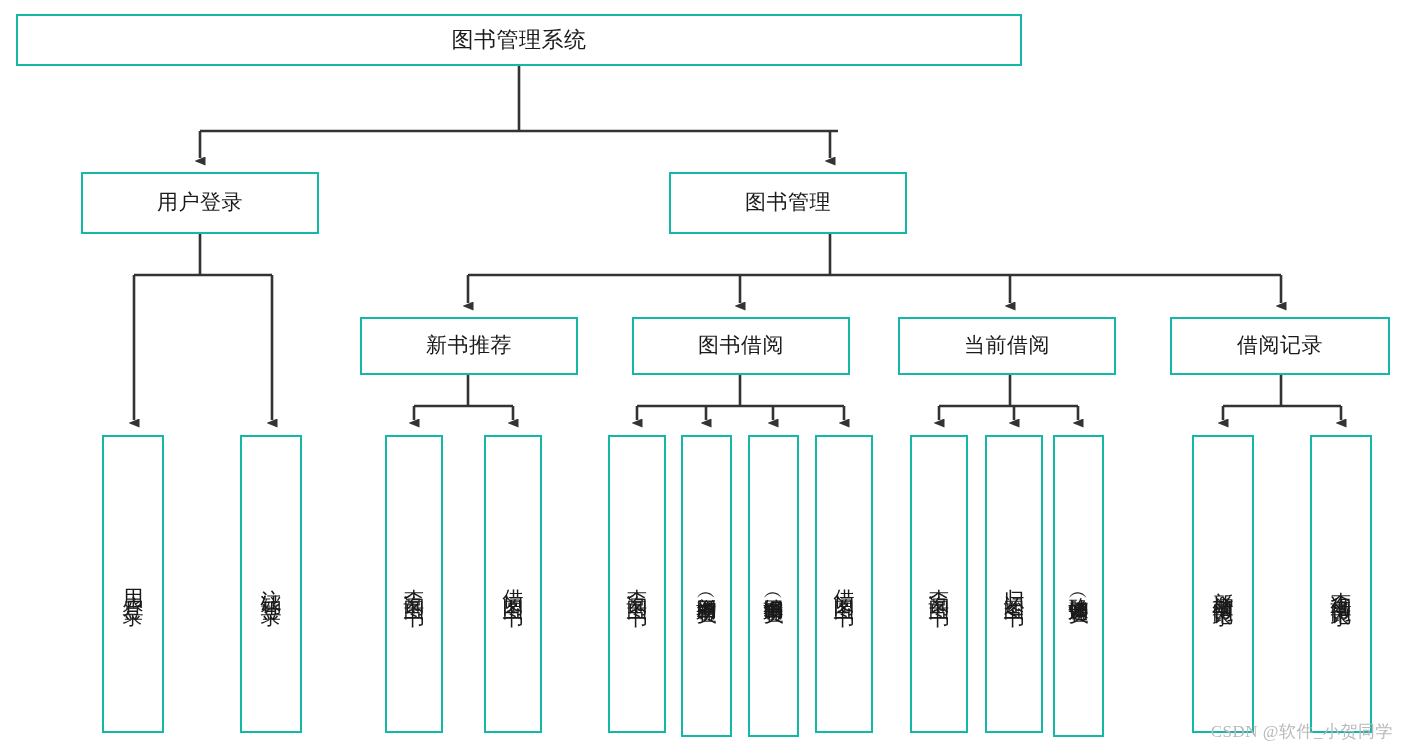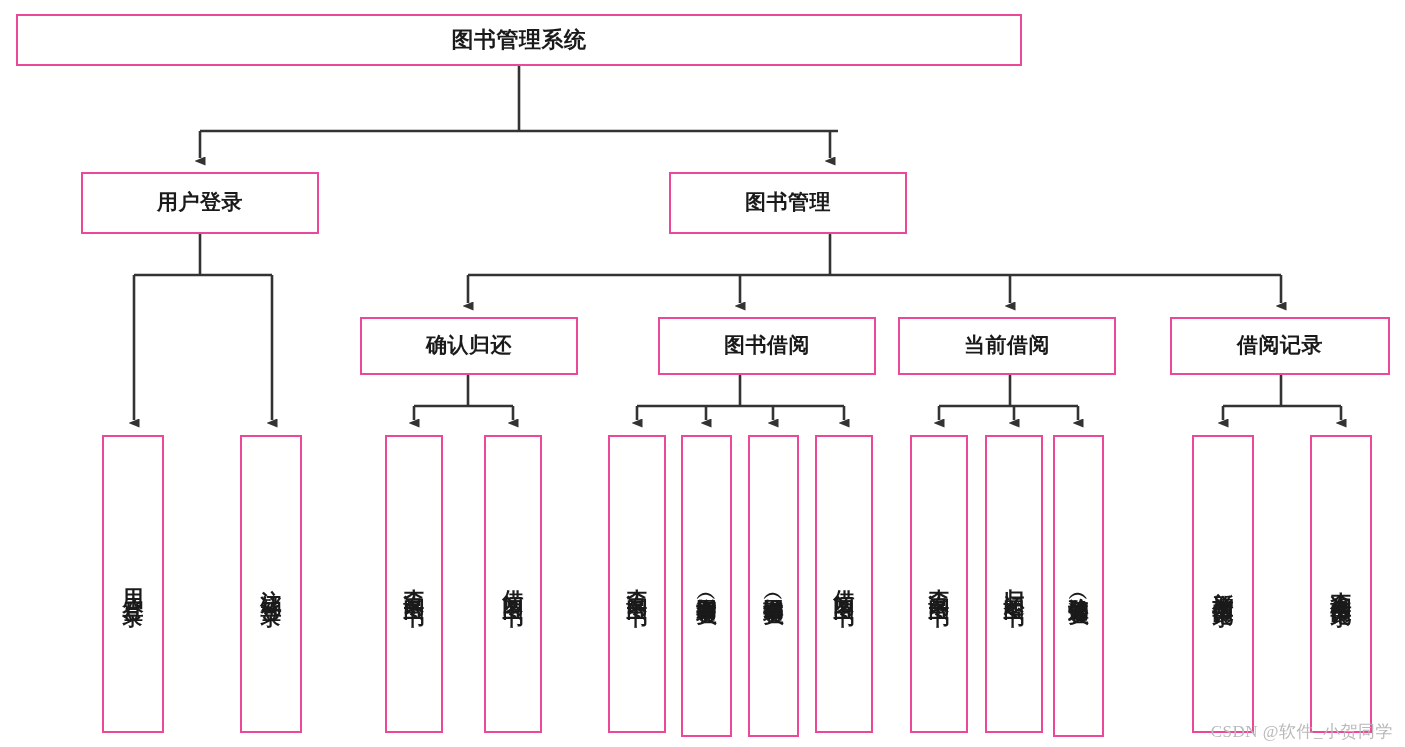--- a/index.html
+++ b/index.html
@@ -23,26 +23,25 @@
     left: 0;
     top: 0;
     width: 1405px;
     height: 747px;
     pointer-events: none;
   }
   .node {
     position: absolute;
     box-sizing: border-box;
     background: #ffffff;
-    border: 2px solid #ec4899;
+    border: 2px solid #14b8a6;
     display: flex;
     align-items: center;
     justify-content: center;
     color: #1a1a1a;
-    font-weight: bold;
   }
   .node.horiz {
     font-size: 21px;
     letter-spacing: 0.5px;
     line-height: 1.2;
   }
   .node.title {
     font-size: 22px;
   }
   .node.vert {
@@ -132,23 +131,23 @@
   </div>
 
   <div class="node horiz" style="left:81px; top:172px; width:238px; height:62px;">
     <span>用户登录</span>
   </div>
   <div class="node horiz" style="left:669px; top:172px; width:238px; height:62px;">
     <span>图书管理</span>
   </div>
 
   <div class="node horiz" style="left:360px; top:317px; width:218px; height:58px;">
-    <span>确认归还</span>
+    <span>新书推荐</span>
   </div>
-  <div class="node horiz" style="left:658px; top:317px; width:218px; height:58px;justify-content:center;">
+  <div class="node horiz" style="left:632px; top:317px; width:218px; height:58px;justify-content:center;">
     <span>图书借阅</span>
   </div>
   <div class="node horiz" style="left:898px; top:317px; width:218px; height:58px;">
     <span>当前借阅</span>
   </div>
   <div class="node horiz" style="left:1170px; top:317px; width:220px; height:58px;text-align:center;">
     <span>借阅记录</span>
   </div>
 
   <div class="node vert" style="left:102px; top:435px; width:62px; height:298px;">

